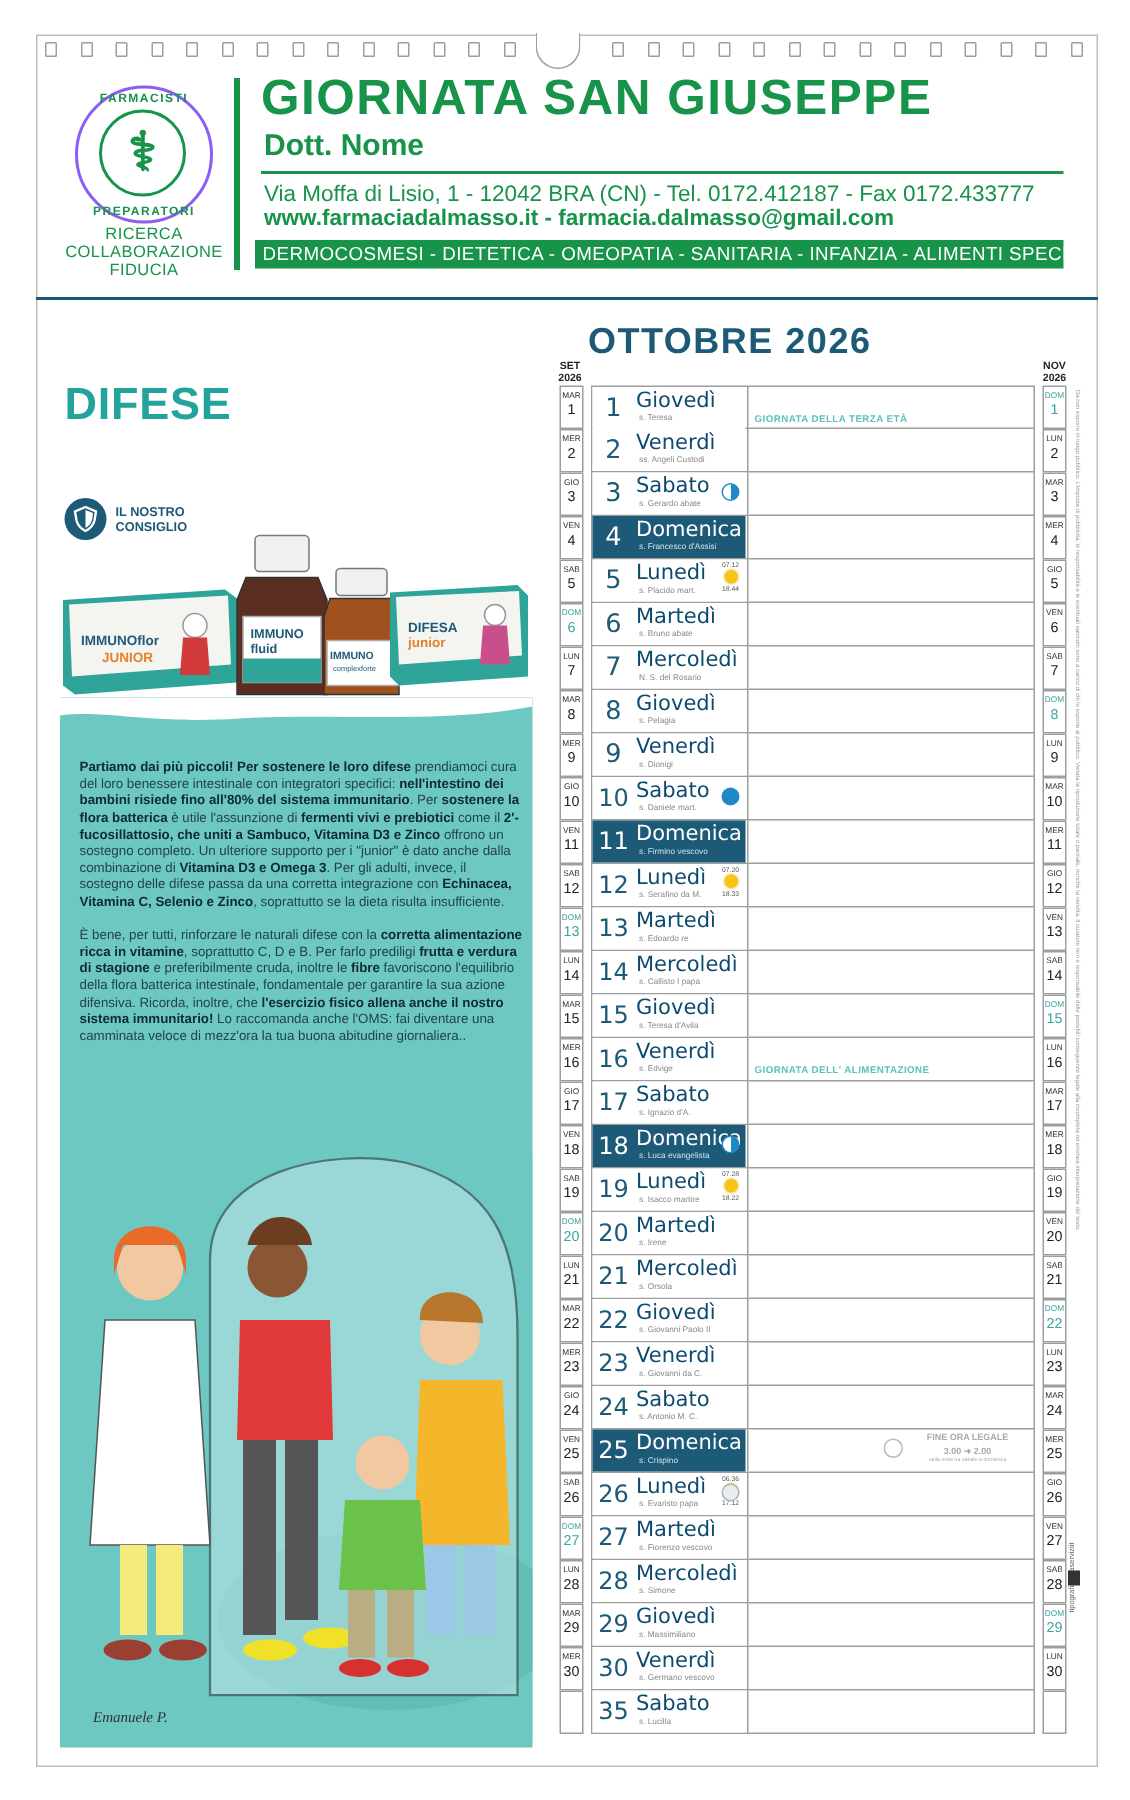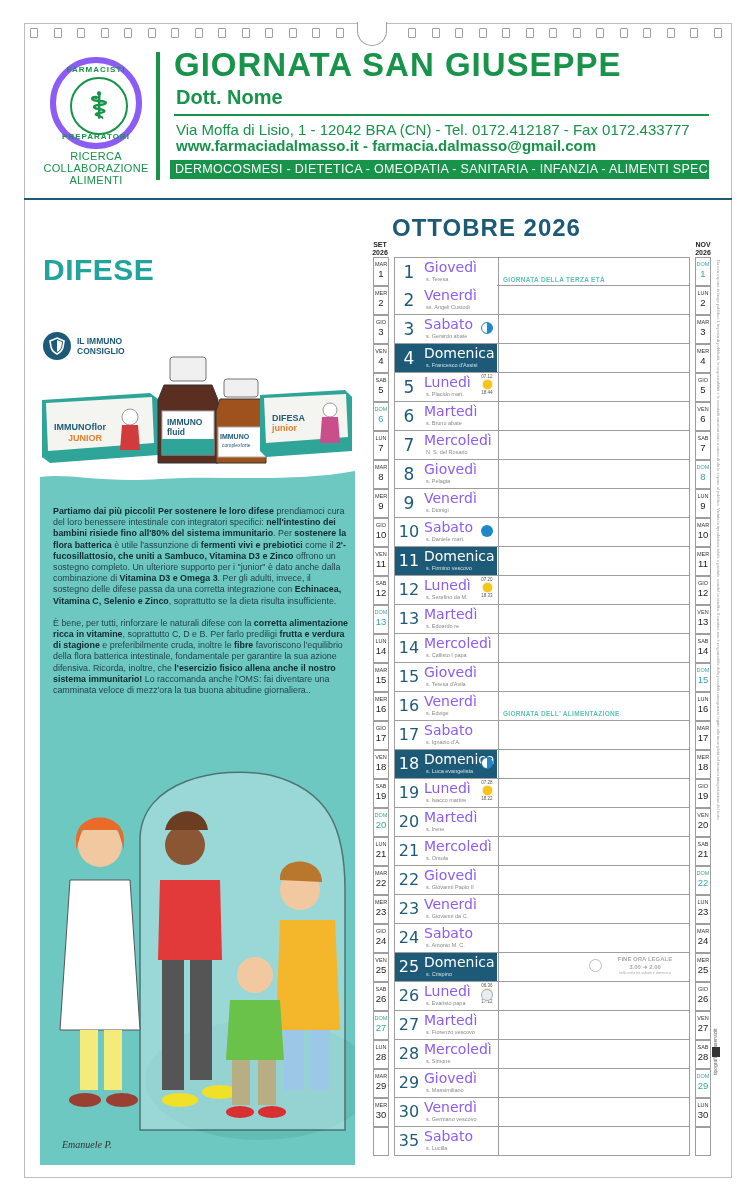--- a/index.html
+++ b/index.html
@@ -5,21 +5,21 @@
   * { box-sizing: border-box; margin: 0; padding: 0; }
   html, body { width: 753px; height: 1200px; background: #ffffff; overflow: hidden; }
   body { font-family: "Liberation Sans", sans-serif; position: relative; }
 
   .sheet { position: absolute; left: 24px; top: 23px; width: 708px; height: 1155px; border: 1px solid #bdbdbd; background: #fff; }
   .holes { position: absolute; left: 28px; top: 28px; width: 700px; height: 12px; }
   .hole { position: absolute; top: 0; width: 8px; height: 10px; border: 1px solid #9e9e9e; border-radius: 1px; background: #fff; }
   .hanger { position: absolute; left: 357px; top: 22px; width: 30px; height: 24px; border: 1px solid #9e9e9e; border-top: none; border-radius: 0 0 15px 15px; background: #fff; }
 
   
-  .logo { position: absolute; left: 50px; top: 57px; width: 92px; height: 92px; border: 6px solid #8b5cf6; border-radius: 50%; text-decoration: underline; }
+  .logo { position: absolute; left: 50px; top: 57px; width: 92px; height: 92px; border: 2px solid #8b5cf6; border-radius: 50%; text-decoration: underline; }
   .logo-inner { position: absolute; left: 14px; top: 14px; width: 58px; height: 58px; border: 2px solid #17934a; border-radius: 50%; }
   .logo-caduceus { position: absolute; left: 0; right: 0; top: 6px; text-align: center; color: #17934a; font-size: 36px; font-weight: bold; line-height: 40px; font-family: "DejaVu Serif", serif; }
   .logo-top { position: absolute; left: 0; right: 0; top: 2px; text-align: center; font-size: 8px; color: #17934a; font-weight: bold; letter-spacing: 1px; }
   .logo-bottom { position: absolute; left: 0; right: 0; bottom: 2px; text-align: center; font-size: 8px; color: #17934a; font-weight: bold; letter-spacing: 1px; }
   .logo-tagline { position: absolute; left: 36px; top: 150px; width: 120px; text-align: center; color: #17934a; font-size: 11px; line-height: 12px; letter-spacing: 0.3px; }
   .vbar { position: absolute; left: 156px; top: 52px; width: 4px; height: 128px; background: #17934a; }
 
   .pharm-name { position: absolute; left: 174px; top: 46px; font-size: 33px; font-weight: bold; color: #17934a; letter-spacing: 1px; }
   .pharm-doc { position: absolute; left: 176px; top: 86px; font-size: 20px; font-weight: bold; color: #17934a; }
   .hline { position: absolute; left: 174px; top: 114px; width: 535px; height: 2px; background: #17934a; }
@@ -51,21 +51,21 @@
   .side-cell .sd { display: block; font-size: 5.5px; line-height: 7px; margin-top: 3px; color: #333; }
   .side-cell .sn { display: block; font-size: 9.5px; line-height: 12px; color: #222; }
   .side-cell.sun .sd, .side-cell.sun .sn { color: #3aa6a1; }
 
   .grid { position: absolute; left: 394px; top: 257px; width: 296px; }
   .row { position: absolute; left: 0; width: 296px; height: 29px; border: 1px solid #9e9e9e; border-top: none; }
   .row:first-child { border-top: 1px solid #9e9e9e; }
   .day-cell { position: absolute; left: 0; top: 0; width: 102px; height: 28px; background: #fff; }
   .day-cell.sunday { background: #1d5a77; }
   .day-num { position: absolute; left: 0; width: 28px; top: 4px; text-align: center; font-size: 17px; line-height: 20px; color: #1d5a77; font-family: "DejaVu Sans", sans-serif; }
-  .day-name { position: absolute; left: 29px; top: 1px; font-size: 14px; line-height: 16px; color: #8b5cf6; font-family: "DejaVu Sans", sans-serif; }
+  .day-name { position: absolute; left: 29px; top: 1px; font-size: 14px; line-height: 16px; color: #0c4a6e; font-family: "DejaVu Sans", sans-serif; }
   .saint { position: absolute; left: 31px; top: 18px; font-size: 5.5px; line-height: 7px; color: #888; white-space: nowrap; }
   .sunday .day-num, .sunday .day-name { color: #fff; }
   .sunday .saint { color: #cfe1ea; }
   .note-cell { position: absolute; left: 103px; top: 0; width: 192px; height: 28px; border-left: 1px solid #9e9e9e; }
   .note-text { position: absolute; left: 4px; bottom: 3px; font-size: 6.5px; font-weight: bold; color: #5ec2b6; letter-spacing: 0.3px; }
   .moon { position: absolute; right: 4px; top: 7px; width: 12px; height: 12px; border-radius: 50%; }
   .moon.full-new { background: #1e88c8; }
   .moon.first { background: linear-gradient(90deg, #ffffff 50%, #1e88c8 50%); border: 1px solid #1e88c8; }
   .moon.empty { background: #e7eef2; border: 1px solid #a5b4bd; }
   .sun-info { position: absolute; left: 82px; top: 1px; width: 20px; text-align: center; }
@@ -122,42 +122,42 @@
 <div class="logo">
   <div class="logo-top">FARMACISTI</div>
   <div class="logo-inner">
     <div class="logo-caduceus">⚕</div>
   </div>
   <div class="logo-bottom">PREPARATORI</div>
 </div>
 <div class="logo-tagline">
   <div>RICERCA</div>
   <div>COLLABORAZIONE</div>
-  <div>ALIMENTI</div>
+  <div>FIDUCIA</div>
 </div>
 <div class="vbar"></div>
 <div class="pharm-name">GIORNATA SAN GIUSEPPE</div>
 <div class="pharm-doc">Dott. Nome</div>
 <div class="hline"></div>
 <div class="addr">Via Moffa di Lisio, 1 - 12042 BRA (CN) - Tel. 0172.412187 - Fax 0172.433777</div>
 <div class="web">www.farmaciadalmasso.it - farmacia.dalmasso@gmail.com</div>
 <div class="services">DERMOCOSMESI - DIETETICA - OMEOPATIA - SANITARIA - INFANZIA - ALIMENTI SPECIALI</div>
 <div class="header-rule"></div>
 
 <div class="article-title">
   <div>DIFESE</div>
 </div>
 <div class="tip-badge">
   <svg width="16" height="18" viewBox="0 0 16 18">
       <path d="M8 1 L15 4 L14 10 C13 14 10 16 8 17 C6 16 3 14 2 10 L1 4 Z" fill="none" stroke="#fff" stroke-width="1.6"></path>
       <path d="M8 3 L8 15 C10 14 12 12 12.5 9 L13 5 Z" fill="#fff"></path>
     </svg>
 </div>
 <div class="tip-label">
-  <div>IL IMMUNO</div>
+  <div>IL NOSTRO</div>
   <div>CONSIGLIO</div>
 </div>
 
 <svg class="products" viewBox="0 0 315 110">
   <g>
     <polygon points="2,45 110,38 118,44 118,100 10,108 2,102" fill="#2fa59a"></polygon>
     <polygon points="6,48 112,42 114,88 8,96" fill="#f4f4f0"></polygon>
     <text x="14" y="75" font-size="9" font-weight="bold" fill="#1d5a77" font-family="Liberation Sans, sans-serif">IMMUNOflor</text>
     <text x="28" y="86" font-size="9" font-weight="bold" fill="#e5802b" font-family="Liberation Sans, sans-serif">JUNIOR</text>
     <circle cx="90" cy="62" r="8" fill="#fff" stroke="#999"></circle>

